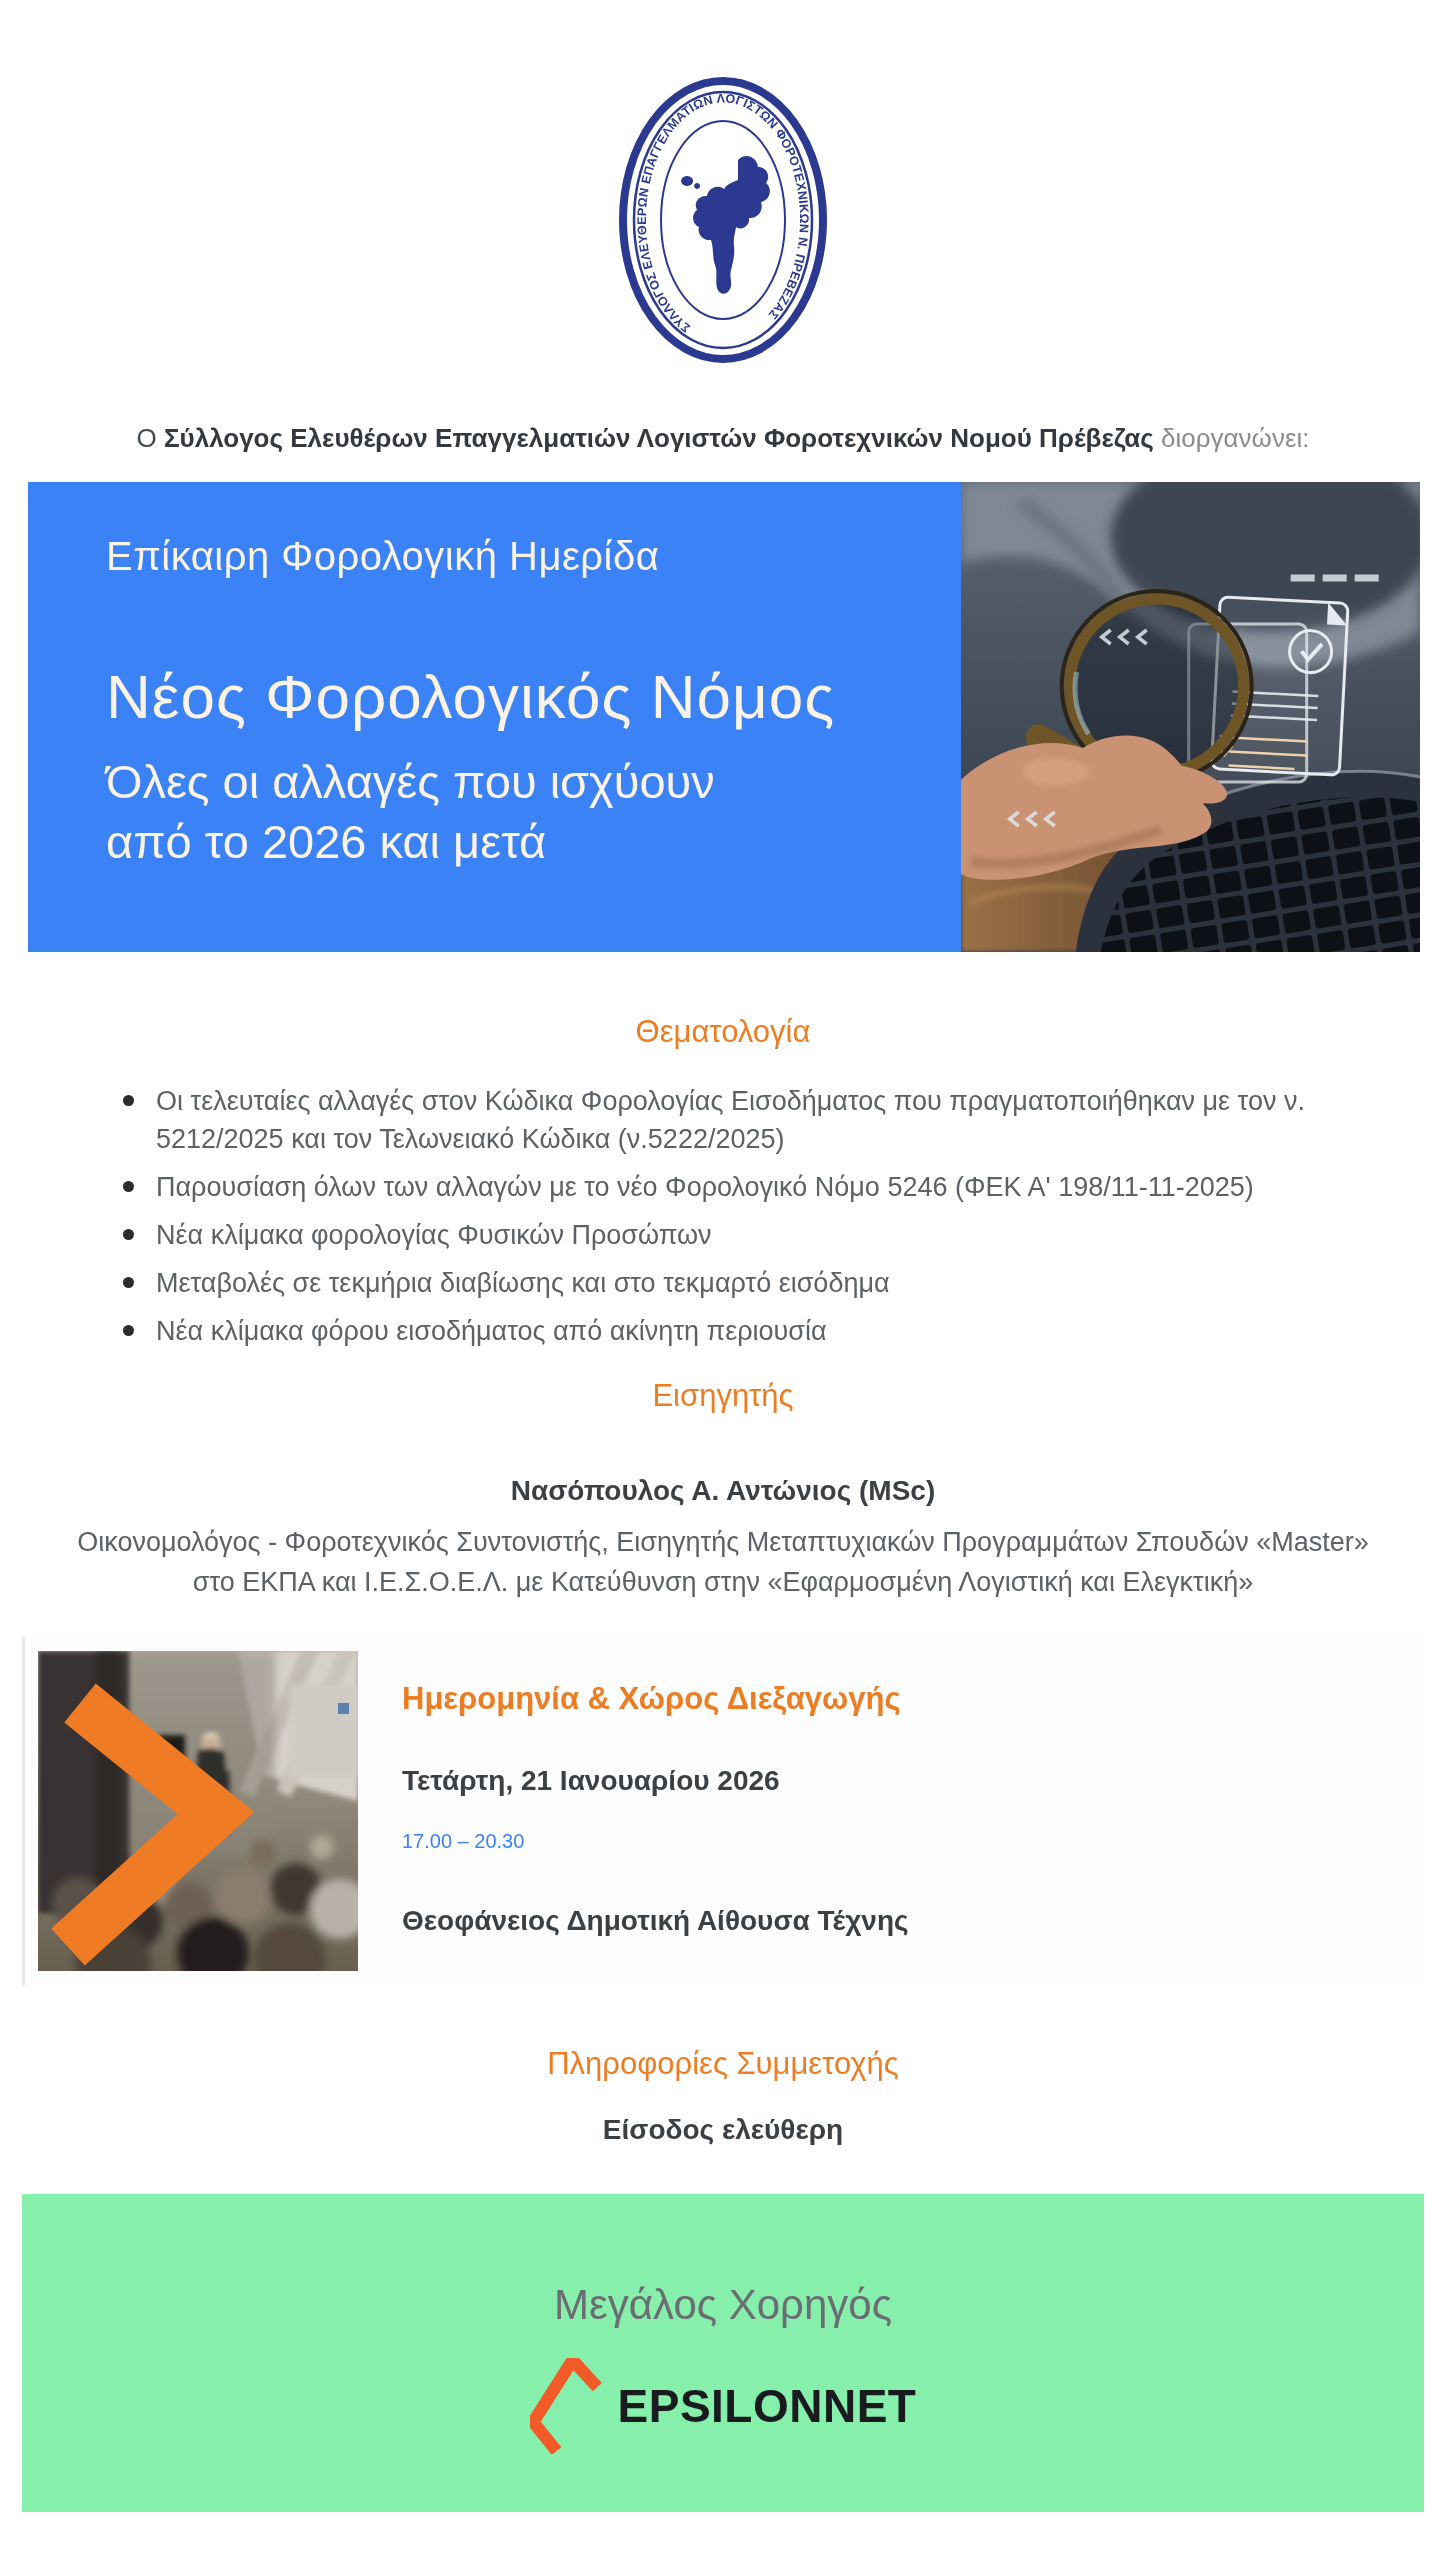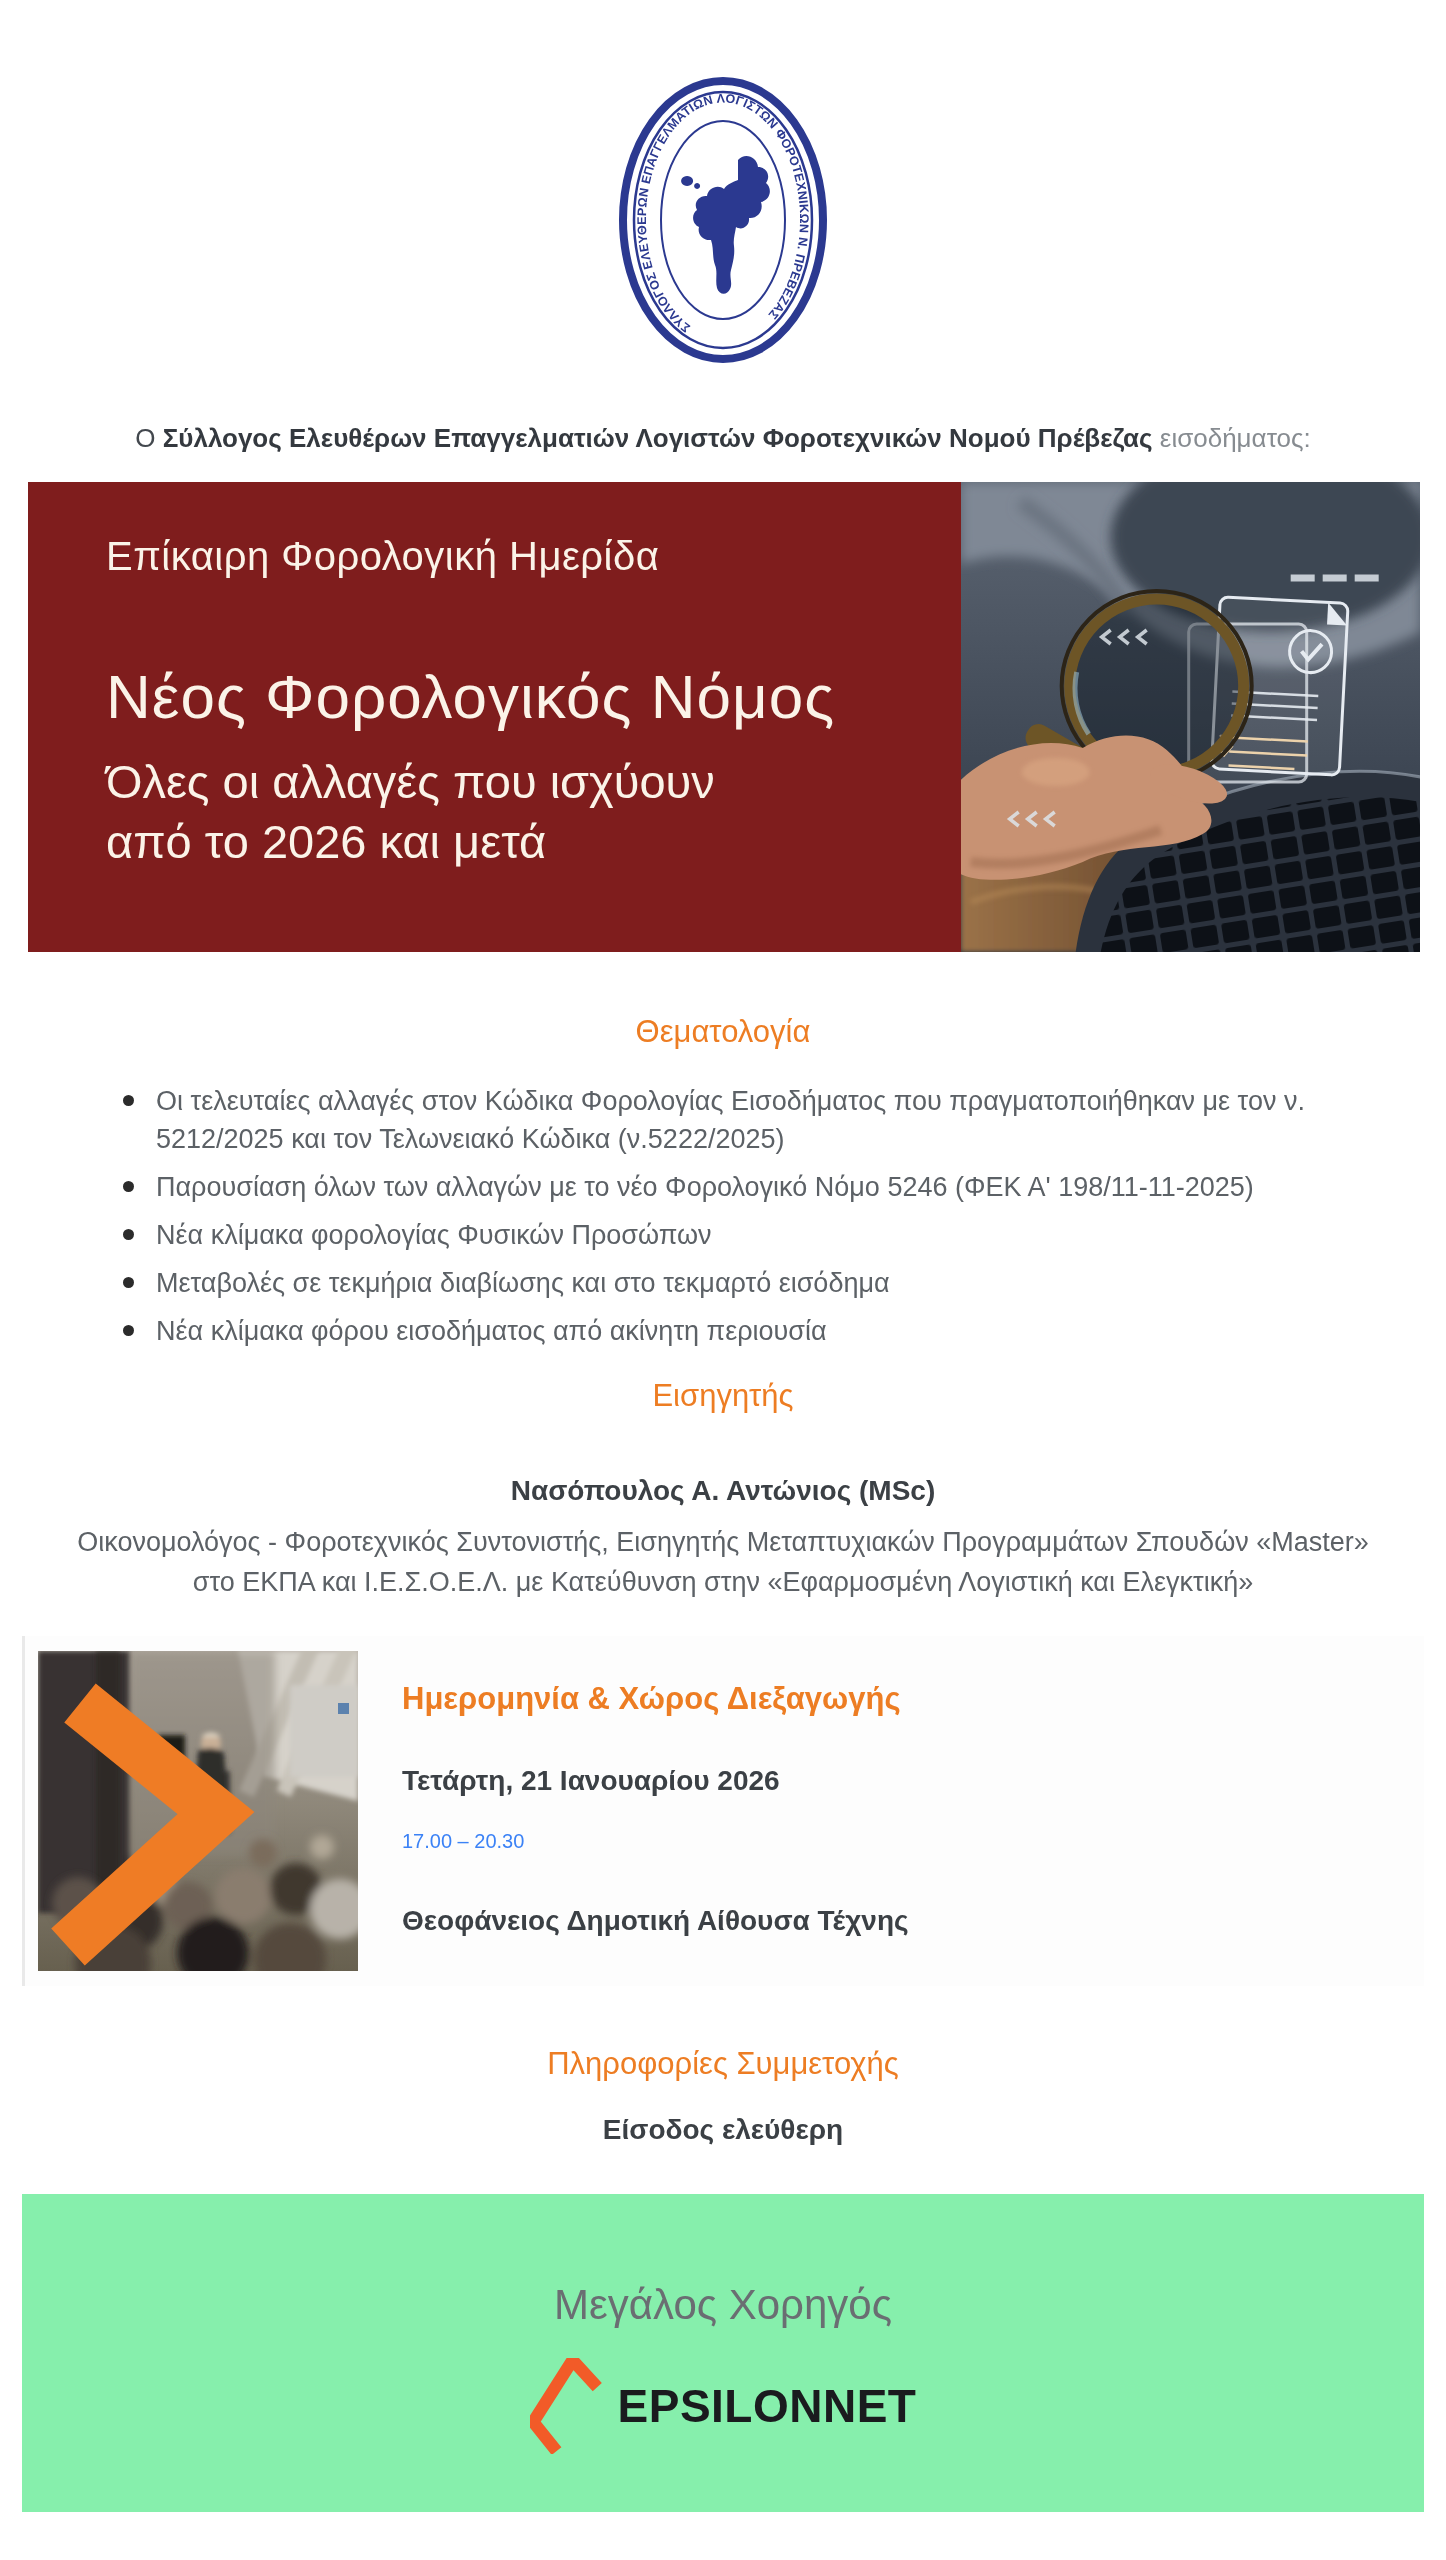--- a/index.html
+++ b/index.html
@@ -11,21 +11,21 @@
   .logo-wrap { padding-top:76px; display:flex; justify-content:center; }
   .logo-wrap svg { display:block; }
 
   
   .intro { margin-top:56px; text-align:center; font-size:26px; line-height:36px; color:#43484e; }
   .intro .intro-bold { font-weight:700; color:#34393f; }
   .intro .intro-light { color:#878c91; }
 
   
   .hero { margin:26px 4px 0 6px; display:flex; height:470px; overflow:hidden; }
-  .hero-left { flex:0 0 67%; background:#7f1d1d; padding:48px 30px 0 78px; color:#fbf3e8; }
+  .hero-left { flex:0 0 67%; background:#3b82f6; padding:48px 30px 0 78px; color:#fbf3e8; }
   .hero-eyebrow { font-size:40px; line-height:52px; font-weight:400; letter-spacing:.5px; }
   .hero-title { margin-top:78px; font-size:62px; line-height:74px; font-weight:400; letter-spacing:1px; }
   .hero-sub { margin-top:18px; font-size:47px; line-height:60px; font-weight:400; max-width:680px; }
   .hero-right { flex:1; position:relative; }
   .hero-right svg { position:absolute; inset:0; width:100%; height:100%; }
 
   
   .section-h { margin-top:58px; text-align:center; font-size:31px; line-height:44px; font-weight:400; color:#ed7d23; }
 
   
@@ -73,21 +73,21 @@
         <textPath href="#ringPath">ΣΥΛΛΟΓΟΣ ΕΛΕΥΘΕΡΩΝ ΕΠΑΓΓΕΛΜΑΤΙΩΝ ΛΟΓΙΣΤΩΝ ΦΟΡΟΤΕΧΝΙΚΩΝ Ν. ΠΡΕΒΕΖΑΣ</textPath>
       </text>
 
       <g>
         <path fill="#2b3990" d="M121,84c7,-8 19,-3 20,7c9,0 13,9 8,16c7,6 4,17 -5,19c3,9 -4,17 -12,16c1,8 -7,13 -13,9c-1,7 -3,12 -2,19c1,9 -1,16 -3,24c-2,7 2,13 -1,19c-3,7 -11,6 -13,-1c-2,-8 1,-16 -2,-23c-3,-8 -1,-17 -4,-25c-8,1 -14,-6 -12,-13c-7,-3 -8,-13 -2,-17c-4,-7 2,-15 10,-14c1,-8 11,-12 17,-7c3,-5 9,-7 14,-9z"></path>
         <path fill="#2b3990" d="M70,100a6,5 0 1 0 0.2,0z M80,107a3,3 0 1 0 0.2,0z"></path>
       </g>
     </svg>
   </div>
 
-  <p class="intro"><span>Ο </span><span class="intro-bold">Σύλλογος Ελευθέρων Επαγγελματιών Λογιστών Φοροτεχνικών Νομού Πρέβεζας</span><span class="intro-light"> εισοδήματος:</span></p>
+  <p class="intro"><span>Ο </span><span class="intro-bold">Σύλλογος Ελευθέρων Επαγγελματιών Λογιστών Φοροτεχνικών Νομού Πρέβεζας</span><span class="intro-light"> διοργανώνει:</span></p>
 
   <div class="hero">
     <div class="hero-left">
       <div class="hero-eyebrow">Επίκαιρη Φορολογική Ημερίδα</div>
       <div class="hero-title">Νέος Φορολογικός Νόμος</div>
       <div class="hero-sub">Όλες οι αλλαγές που ισχύουν από το 2026 και μετά</div>
     </div>
     <div class="hero-right">
       <svg viewBox="0 0 460 470" preserveAspectRatio="xMidYMid slice" aria-hidden="true">
         <defs>

